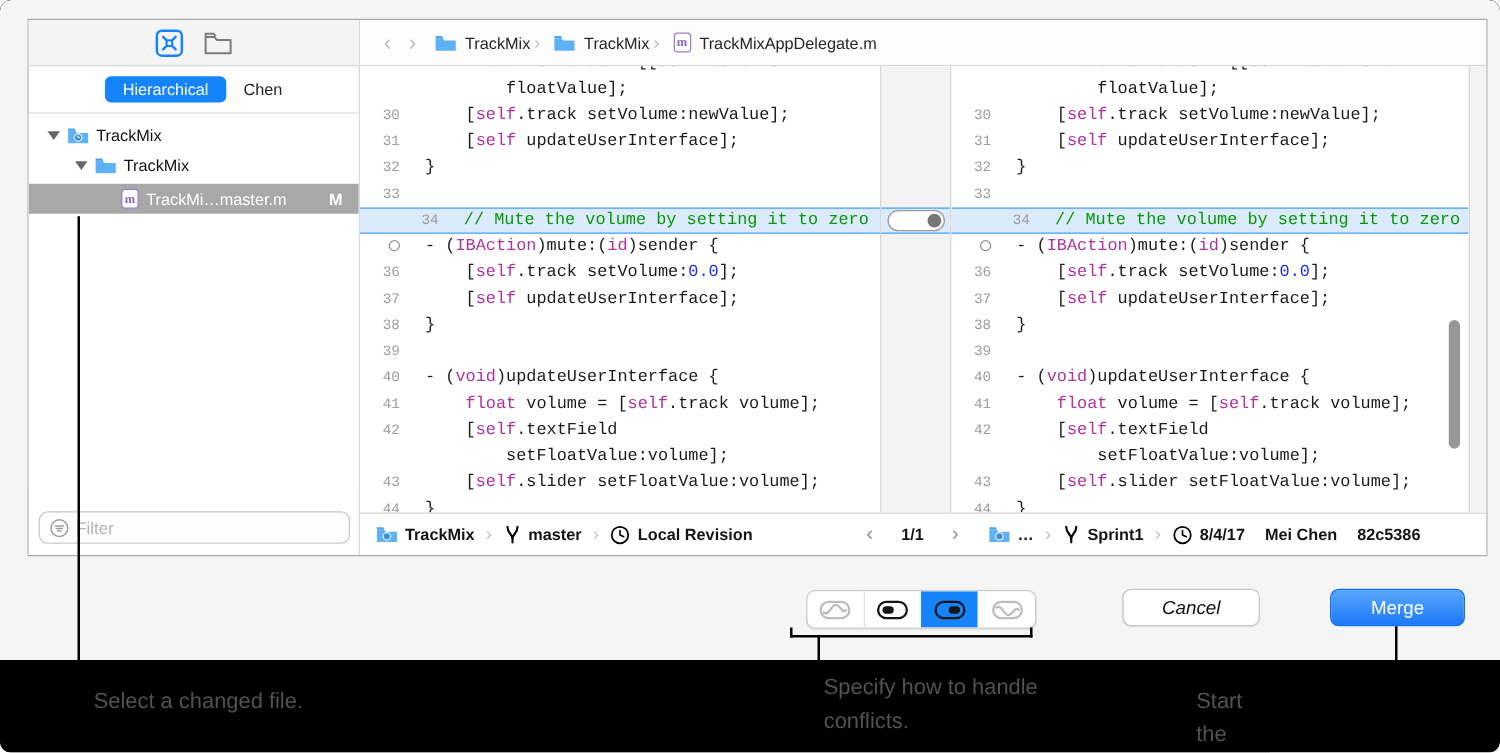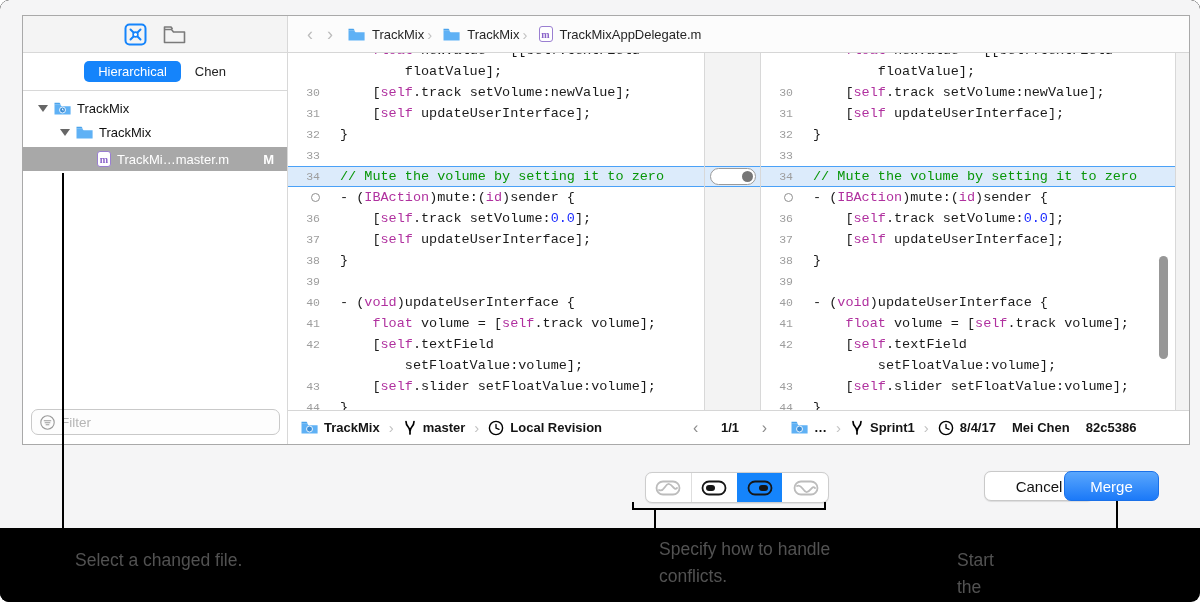--- a/index.html
+++ b/index.html
@@ -32,21 +32,21 @@
   .jb-top .nav{color:#bcbcbc;font-size:18px;margin:0 7px;line-height:1;}
   .jb-top .crumb{display:flex;align-items:center;gap:7px;margin-left:8px;}
   .jb-sep{color:#c2c2c2;font-size:15px;margin:0 3px;font-weight:400;}
 
   .codearea{position:absolute;left:0;top:37px;right:0;bottom:34px;background:#fff;overflow:hidden;font-family:Liberation Mono, monospace;}
   .pane{position:absolute;top:0;bottom:0;overflow:hidden;}
   .pane.left{left:0;width:416px;}
   .pane.right{left:473px;width:414px;}
   .crow{display:flex;height:21px;}
   .crow.partial{height:8px;overflow:hidden;align-items:flex-end;}
-  .crow.hl{background:var(--hl);border-top:1px solid var(--hlb);border-bottom:1px solid var(--hlb);}
+  .crow.hl{background:var(--hl);border-top:1px solid var(--hlb);border-bottom:1px solid var(--hlb);padding-left:31px;}
   .lnum{flex:none;width:52px;padding-right:20px;text-align:right;color:#9d9d9d;font-size:11.5px;line-height:21px;}
   .crow.hl .lnum{line-height:19px;}
   .lcode{white-space:pre;font-size:13.5px;line-height:21px;color:#1b1b1b;}
   .crow.hl .lcode{line-height:19px;}
   .tk-k{color:var(--kw);} .tk-n{color:var(--numc);} .tk-c{color:var(--cmt);}
   .conn{display:inline-block;width:9px;height:9px;border:1.2px solid #8f8f8f;border-radius:50%;margin-bottom:-1px;}
   .gutterbar{position:absolute;left:416px;width:57px;top:0;bottom:0;background:#f3f3f3;border-left:1px solid #d8d8d8;border-right:1px solid #d8d8d8;}
   .gutter-hl{position:absolute;left:0;right:0;top:113px;height:21px;background:var(--hl);border-top:1px solid var(--hlb);border-bottom:1px solid var(--hlb);}
   .toggle{position:absolute;left:5px;top:115px;width:46px;height:17px;background:#fff;border:1.5px solid #9a9a9a;border-radius:9px;}
   .toggle .knob{position:absolute;right:2px;top:1.5px;width:11px;height:11px;border-radius:50%;background:#767676;}
@@ -62,22 +62,22 @@
   .rev-gap{margin-left:10px;text-align:center;}
 
   
   .segctl{position:absolute;left:645px;top:472px;width:184px;height:31px;background:#fff;border:1px solid #cdcdcd;border-radius:7px;display:flex;overflow:hidden;box-shadow:0 0.5px 1px rgba(0,0,0,0.08);}
   .seg{flex:1 1 0;display:flex;align-items:center;justify-content:center;color:#161616;border-left:1px solid #dedede;}
   .seg:first-child{border-left:none;}
   .seg.selected{background:var(--accent);border-left-color:var(--accent);}
   .seg.selected + .seg{border-left-color:transparent;}
   .seg.dim{color:#bcbcbc;}
   .btn{position:absolute;top:471px;height:30px;border-radius:7px;font-size:15px;display:flex;align-items:center;justify-content:center;font-family:"Liberation Sans",sans-serif;}
-  .btn-cancel{left:984px;width:110px;background:#fff;border:1px solid #c9c9c9;color:#111;box-shadow:0 0.5px 1px rgba(0,0,0,0.10);}
-  .btn-merge{left:1064px;width:95px;background:linear-gradient(#5aa7fd,#1b79f8);border:1px solid #1a70e8;color:#fff;}
+  .btn-cancel{left:898px;width:110px;background:#fff;border:1px solid #c9c9c9;color:#111;box-shadow:0 0.5px 1px rgba(0,0,0,0.10);font-style:italic;}
+  .btn-merge{left:1064px;width:108px;background:linear-gradient(#5aa7fd,#1b79f8);border:1px solid #1a70e8;color:#fff;}
 
   
   .aline{position:absolute;background:#000;}
 
   
   .band{position:absolute;left:0;top:528px;width:1016px;height:74px;background:#000;}
   .cap{position:absolute;color:#525252;font-size:17.5px;line-height:27px;}
 </style>
 </head>
 <body>

